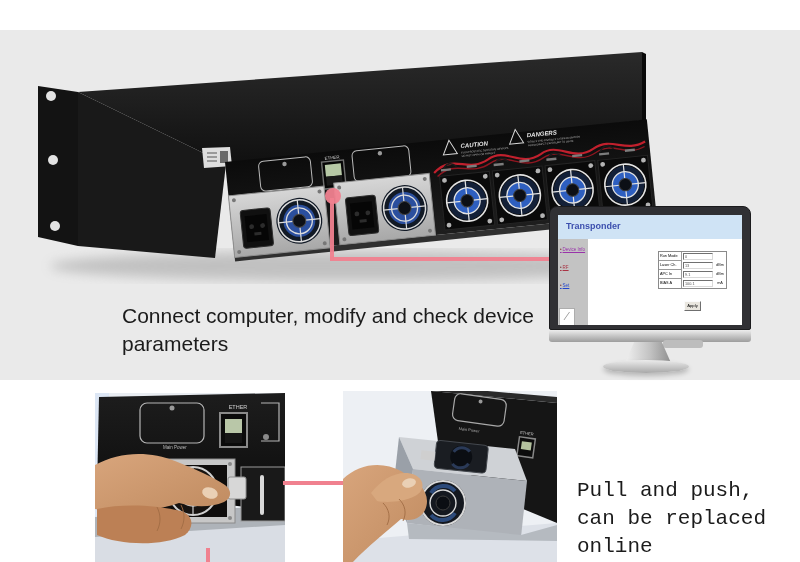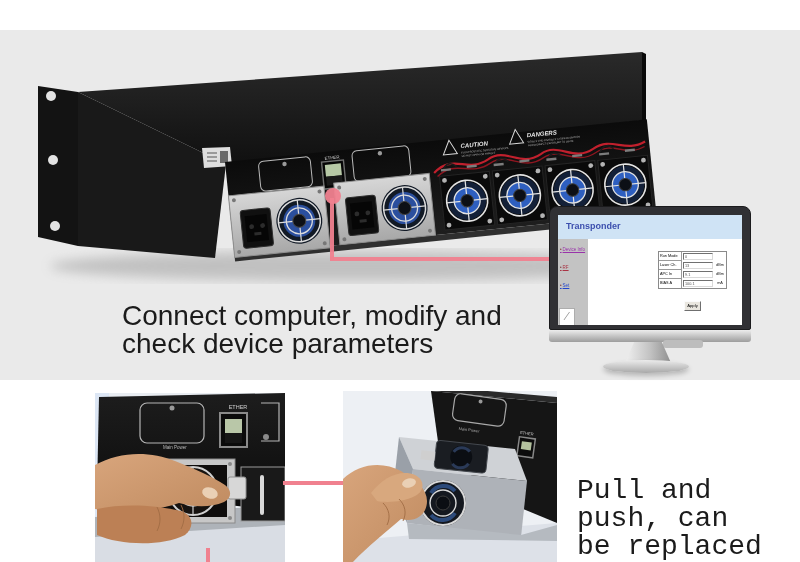--- a/index.html
+++ b/index.html
@@ -43,21 +43,21 @@
   .monitor-chin{left:549px;top:330px;width:202px;height:12px;border-radius:0 0 3px 3px;
                 background:linear-gradient(#ededed,#9d9d9d);}
   .monitor-tab{left:663px;top:340px;width:40px;height:8px;border-radius:3px;background:#bdbdbd;}
   .monitor-neck{left:625px;top:342px;width:46px;height:21px;
                 background:linear-gradient(90deg,#f0f0f0,#c2c2c2 55%,#8f8f8f);
                 clip-path:polygon(20% 0,80% 0,100% 100%,0 100%);}
   .monitor-base{left:603px;top:360px;width:86px;height:13px;border-radius:50%;
                 background:linear-gradient(#ececec,#a8a8a8);box-shadow:0 3px 5px rgba(0,0,0,.22);}
 
   
-  .caption{color:#1b1b1b;font-size:28px;line-height:28px;}
+  .caption{color:#1b1b1b;font-size:21px;line-height:28px;}
   .cap-connect{left:122px;top:302px;width:420px;}
   .cap-pull{left:577px;top:477px;width:196px;font-family:Liberation Mono, monospace;}
 </style>
 </head>
 <body>
 
 <div class="page">
 
   <div class="abs hero-bg"></div>
 

